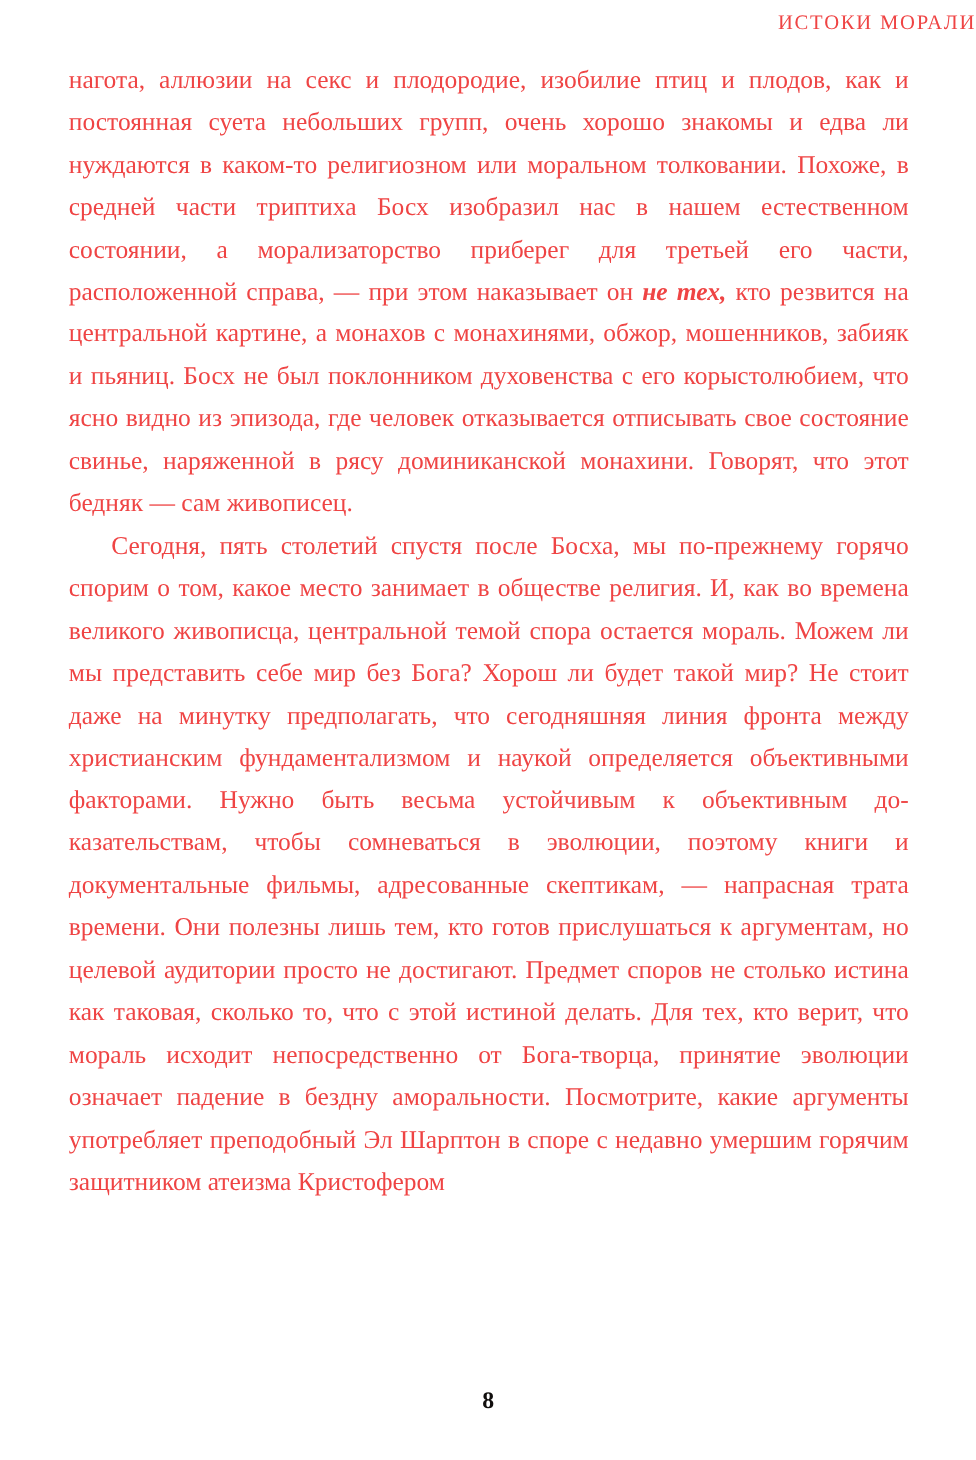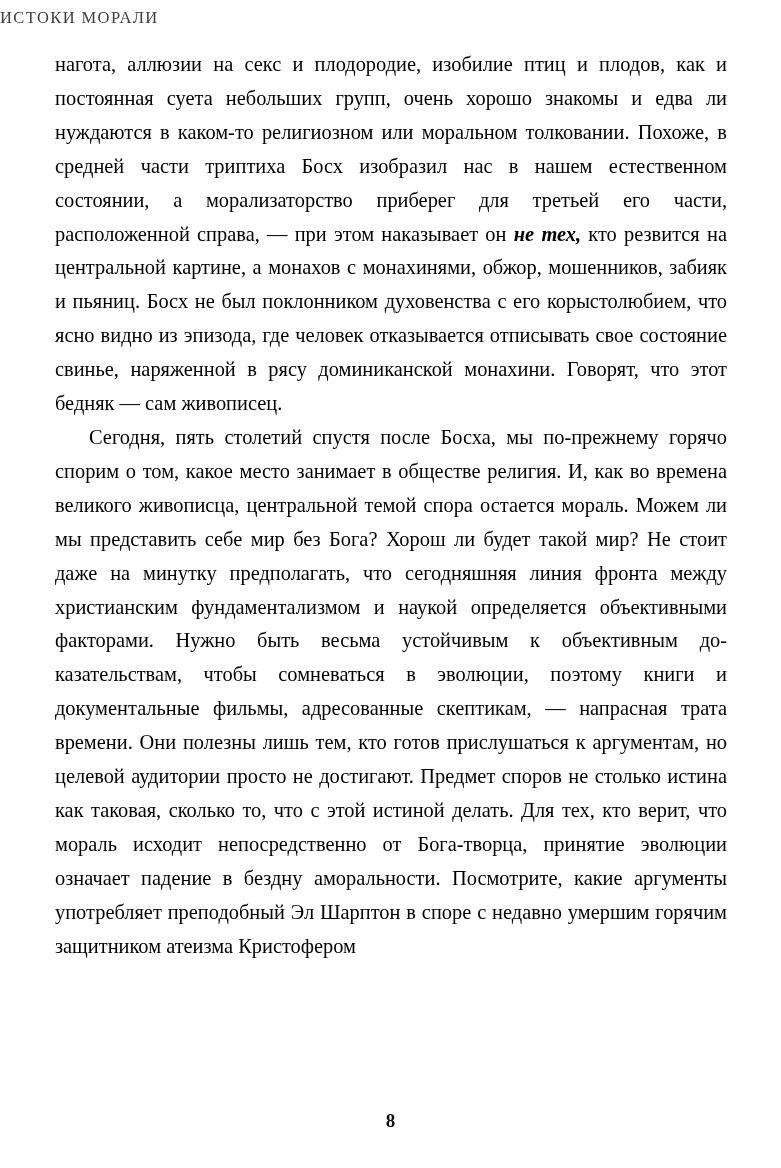--- a/index.html
+++ b/index.html
@@ -23,26 +23,26 @@
     box-sizing: border-box;
     padding: 0;
   }
 
   
   .running-head {
     position: absolute;
     top: 8px;
     left: 0;
     right: 0;
-    text-align: left;
+    text-align: right;
     font-size: 16.5px;
     letter-spacing: 1.4px;
     font-variant: small-caps;
     text-transform: uppercase;
-    color: #404040;
+    color: #ef4444;
   }
 
   .rule {
     position: absolute;
     top: 34px;
     left: 55px;
     right: 55px;
     height: 1px;
     background: transparent;
   }
@@ -51,21 +51,21 @@
   .textblock {
     position: absolute;
     top: 48px;
     left: 55px;
     width: 672px;
     font-size: 20.4px;
     line-height: 33.9px;
     text-align: justify;
     text-justify: inter-word;
     hyphens: manual;
-    color: #000000;
+    color: #ef4444;
   }
 
   .textblock p {
     margin: 0;
     text-indent: 0;
   }
   .textblock p.indent {
     text-indent: 34px;
   }
 

